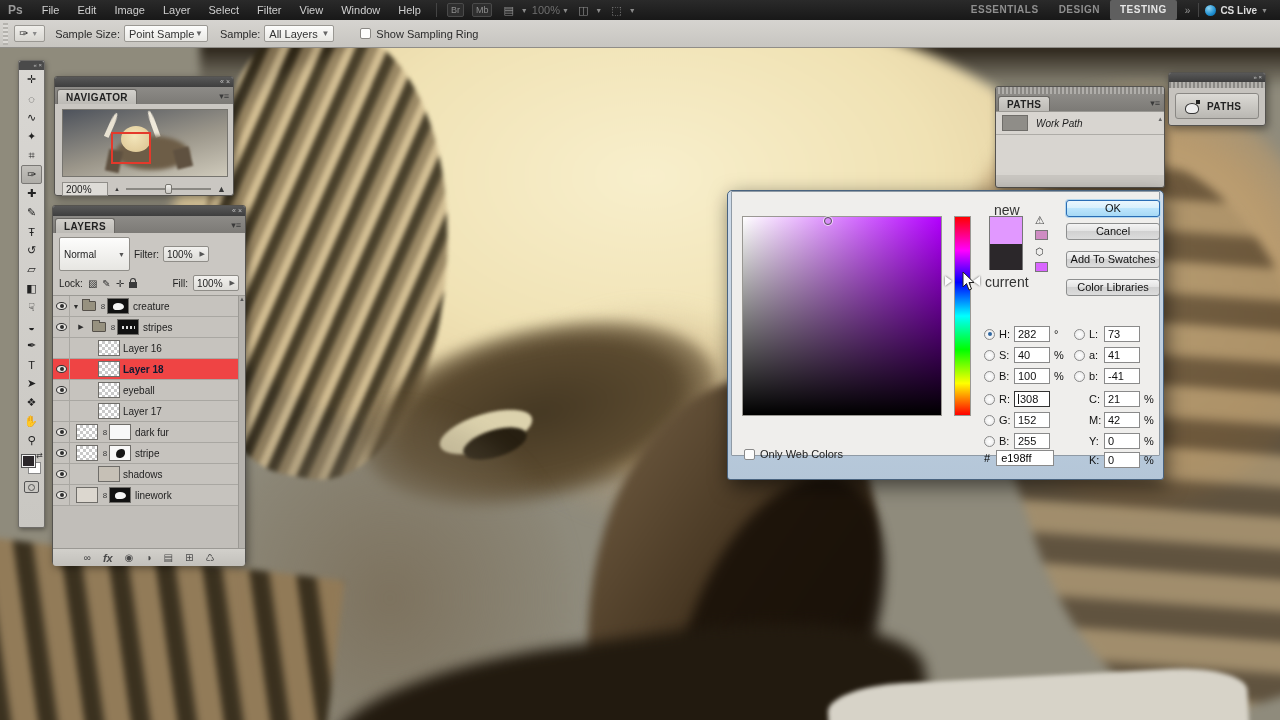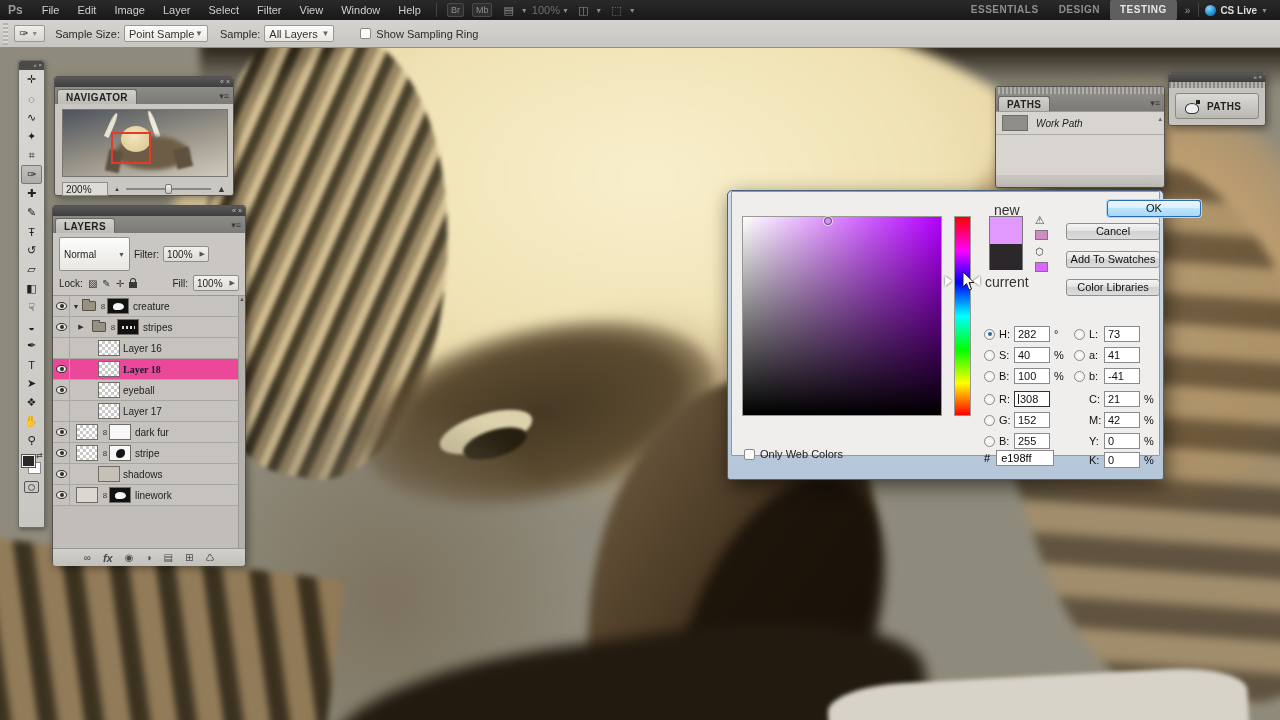--- a/index.html
+++ b/index.html
@@ -106,21 +106,21 @@
   .sel-box { display:flex; align-items:center; justify-content:space-between; width:71px; height:16px; border:1px solid #8f8d88; background:linear-gradient(#fdfdfc,#e7e6e2); padding:16px 4px; border-radius:2px; }
   .sel-box .dd { font-size:7px; color:#555; }
   .mini-field { display:flex; align-items:center; justify-content:space-between; width:46px; height:16px; border:1px solid #8f8d88; background:linear-gradient(#f2f1ee,#dddcd8); padding:0 3px; border-radius:2px; }
   .mini-field .dd { font-size:7px; color:#555; }
   .lock-row { display:flex; align-items:center; padding:2px 6px 4px; gap:5px; font-size:10px; color:#222; border-bottom:1px solid #9b9994; }
   .lk { font-size:10px; color:#333; }
   .ico-lock { display:inline-block; width:8px; height:6px; background:#3a3a3a; position:relative; margin-top:3px; }
   .ico-lock::before { content:""; position:absolute; top:-4px; left:1px; width:4px; height:3px; border:1.5px solid #3a3a3a; border-bottom:none; border-radius:3px 3px 0 0; }
   .lrows { height:252px; overflow:hidden; background:#c1beb9; position:relative; }
   .lrow { display:flex; align-items:center; height:21px; border-bottom:1px solid #a9a7a2; padding-right:2px; background:#c6c3be; }
-  .lrow.sel { background:#ec4899;font-family:Liberation Serif, serif; }
+  .lrow.sel { background:#ef4444; }
   .lrow.sel .lname { color:#0b1b33; font-weight:bold; }
   .eyebox { width:17px; height:21px; border-right:1px solid #a9a7a2; display:flex; align-items:center; justify-content:center; flex:none; }
   .eye { display:inline-block; width:11px; height:8px; border:1px solid #2e2e2e; border-radius:50%; background:#e9e7e3; position:relative; }
   .eye::after { content:""; position:absolute; left:3px; top:1px; width:4px; height:4px; border-radius:50%; background:#2e2e2e; }
   .larrow { width:12px; font-size:7px; color:#2e2e2e; text-align:center; flex:none; }
   .lpad { flex:none; }
   .lthumb { width:22px; height:16px; border:1px solid #6f6d69; background:#fff; flex:none; margin-right:3px; position:relative; }
   .checker { background:repeating-conic-gradient(#c9c9c9 0 25%, #ffffff 0 50%); background-size:6px 6px; }
   .t-tan { background:#e6cfa0; }
   .t-paint { background:#c6c0b6; }
@@ -180,21 +180,21 @@
   .cp-lab { position:absolute; font-size:14px; color:#333; }
   .lab-new { left:262px; top:10px; }
   .lab-cur { left:253px; top:82px; }
   .gamut { position:absolute; left:303px; font-size:11px; color:#444; }
   .g-warn { top:22px; }
   .g-sw1 { top:38px; width:13px; height:10px; background:#cf8cc3; border:1px solid #777; }
   .g-cube { top:54px; font-size:10px; }
   .g-sw2 { top:70px; width:13px; height:10px; background:#d966ff; border:1px solid #777; }
   .dlg-btn { position:absolute; left:334px; width:94px; height:17px; border:1px solid #8e8f8f; border-radius:3px;
     background:linear-gradient(#f4f4f4,#e4e4e4 45%,#d0d0d0 46%,#dcdcdc); font-size:11px; color:#111; text-align:center; line-height:15px; }
-  .btn-ok { top:8px; border:1px solid #2a6db5; background:linear-gradient(#eaf6fd,#d9f0fc 45%,#bee6fd 46%,#a7d9f5); box-shadow:0 0 0 1px #b5d7ee;margin-left:41px; }
+  .btn-ok { top:8px; border:1px solid #2a6db5; background:linear-gradient(#eaf6fd,#d9f0fc 45%,#bee6fd 46%,#a7d9f5); box-shadow:0 0 0 1px #b5d7ee; }
   .btn-cancel { top:31px; }
   .btn-swatch { top:59px; }
   .btn-lib { top:87px; }
   .fieldrow { position:absolute; display:flex; align-items:center; font-size:11px; color:#111; }
   .radio { width:11px; height:11px; border:1px solid #8a8a8a; border-radius:50%; background:radial-gradient(#fff,#e6e6e6); margin-right:4px; position:relative; flex:none; }
   .radio.sel::after { content:""; position:absolute; left:2.5px; top:2.5px; width:4px; height:4px; border-radius:50%; background:#2f66a0; }
   .flabel { width:15px; text-align:left; }
   .finput { width:36px; height:16px; border:1px solid #8a8a8a; background:#fff; font-size:11px; padding:0 3px; line-height:15px; color:#111; margin-right:4px; }
   .finput.focus { border:1px solid #333; }
   .finput.focus::before { content:""; display:inline-block; width:1px; height:10px; background:#111; margin-right:1px; vertical-align:-1px; }

